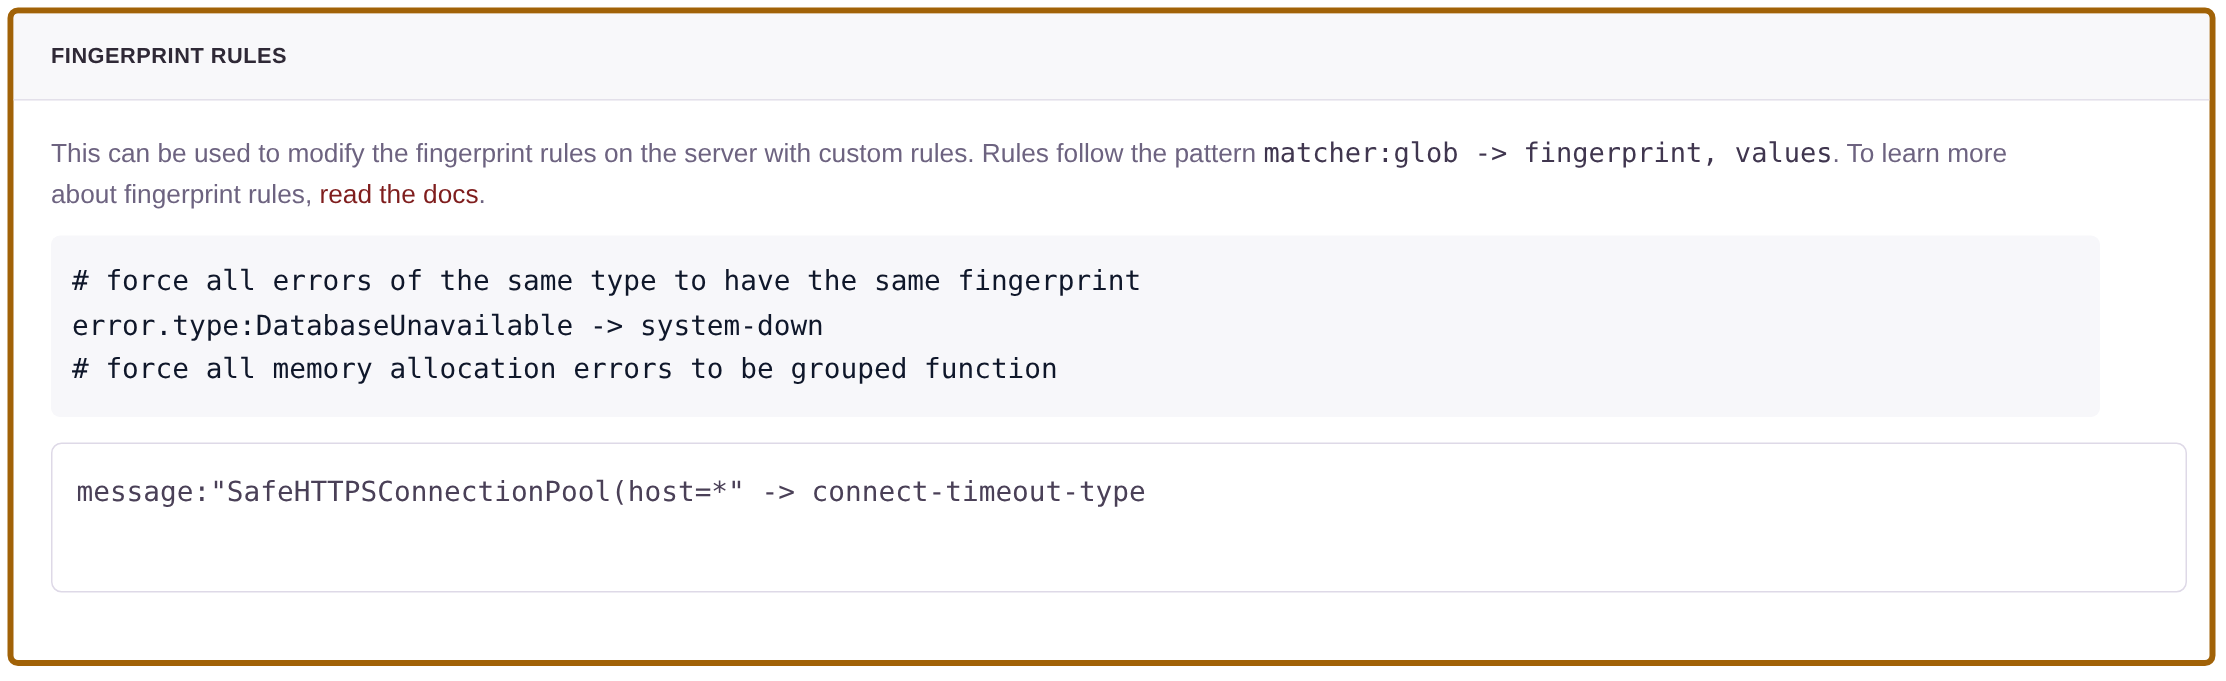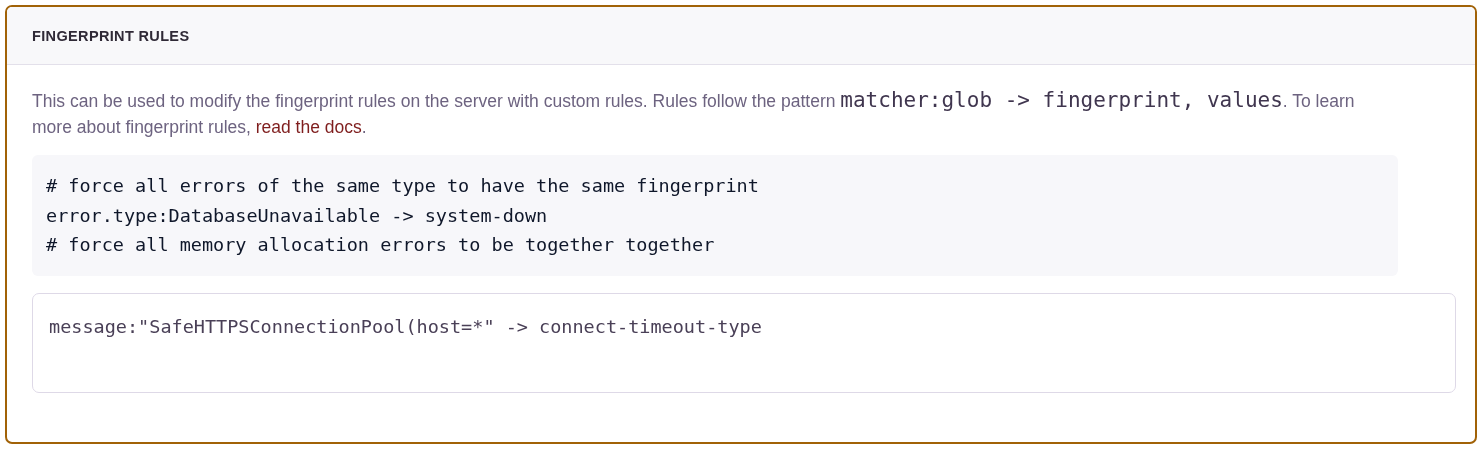--- a/index.html
+++ b/index.html
@@ -16,21 +16,21 @@
   }
 
   .panel {
     position: absolute;
     left: 5px;
     top: 5px;
     width: 1472px;
     height: 439px;
     box-sizing: border-box;
     background: #ffffff;
-    border: 2px solid #a16207;
+    border: 4px solid #a16207;
     border-radius: 7px;
     overflow: hidden;
   }
 
   .panel-header {
     height: 58px;
     box-sizing: border-box;
     background: #f8f8fa;
     border-bottom: 1px solid #e3e0ea;
     display: flex;
@@ -53,21 +53,21 @@
   .description {
     font-size: 17.5px;
     line-height: 26px;
     color: #6d6380;
     max-width: 1345px;
     margin: 0;
   }
 
   .description code {
     font-family: "DejaVu Sans Mono", "Liberation Mono", monospace;
-    font-size: 21px;
+    font-size: 18px;
     color: #40364f;
     white-space: nowrap;
   }
 
   .description a {
     color: #7f1d1d;
     text-decoration: none;
   }
 
   .code-block {
@@ -115,19 +115,19 @@
     <div class="panel-title">FINGERPRINT RULES</div>
   </div>
 
   <div class="panel-body">
 
     <p class="description"><span>This can be used to modify the fingerprint rules on the server with custom rules. Rules follow the pattern </span><code>matcher:glob -&gt; fingerprint, values</code><span>. To learn more about fingerprint rules, </span><a href="#">read the docs</a><span>.</span></p>
 
     <div class="code-block">
       <div class="code-line"># force all errors of the same type to have the same fingerprint</div>
       <div class="code-line">error.type:DatabaseUnavailable -&gt; system-down</div>
-      <div class="code-line"># force all memory allocation errors to be together together</div>
+      <div class="code-line"># force all memory allocation errors to be grouped function</div>
     </div>
 
     <textarea class="rules-input" placeholder="" style="">message:"SafeHTTPSConnectionPool(host=*" -&gt; connect-timeout-type</textarea>
 
   </div>
 </div>
 
 </body></html>

